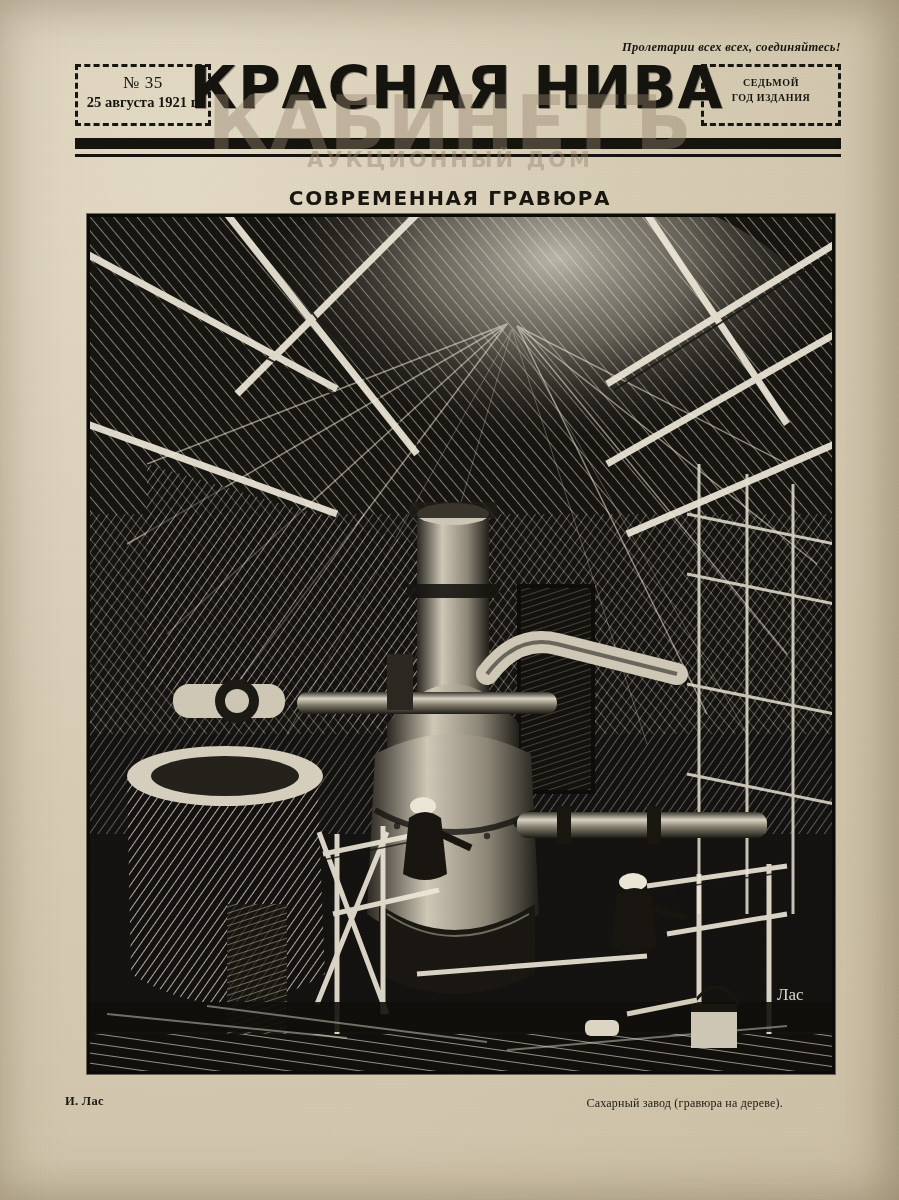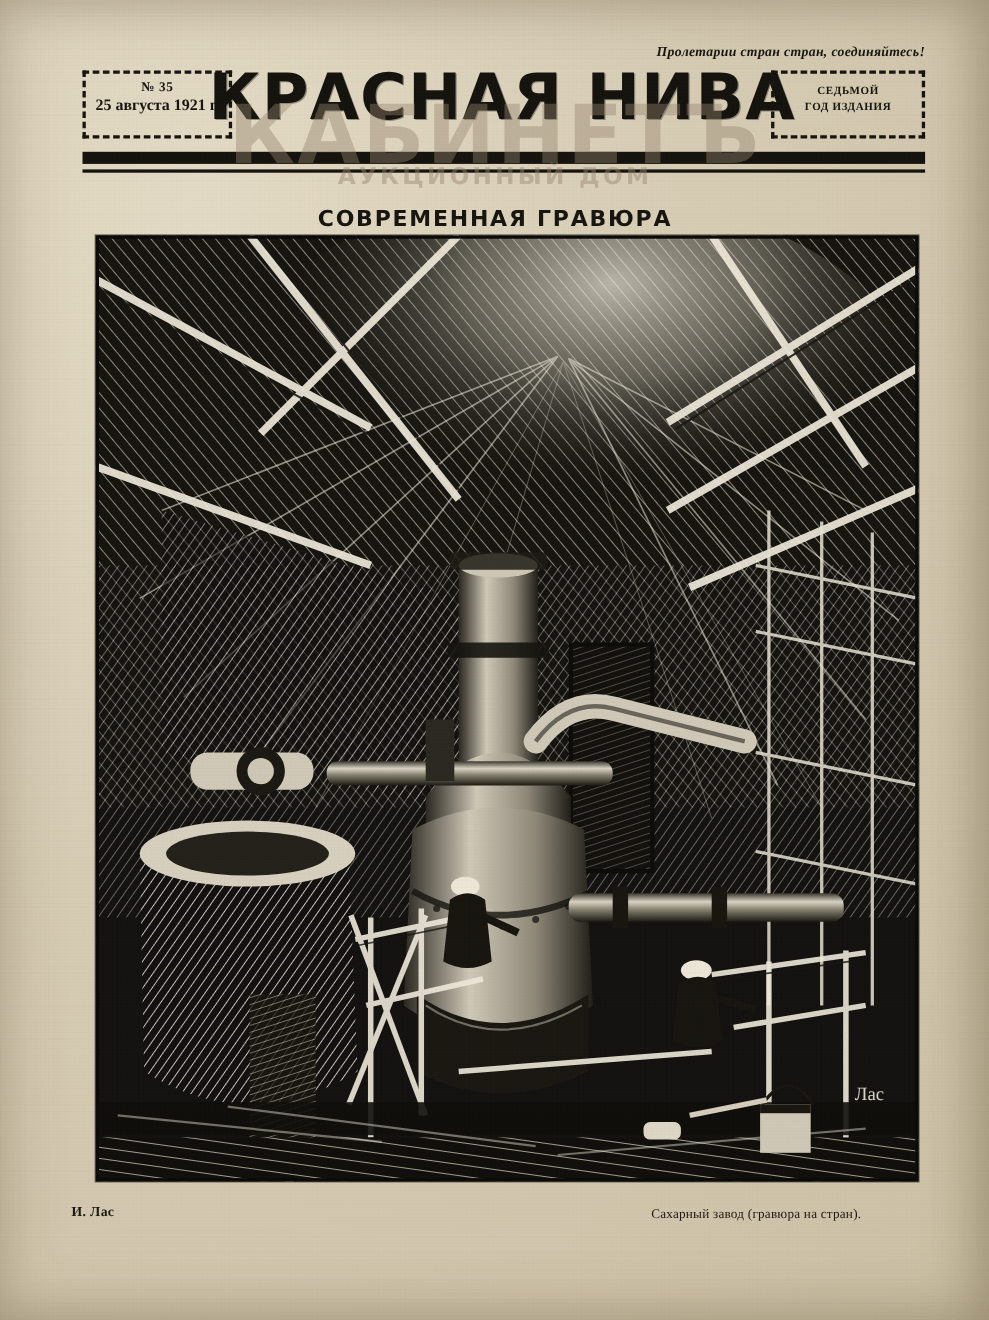--- a/index.html
+++ b/index.html
@@ -78,22 +78,22 @@
   }
   .year-box {
     right: 4px;
     top: 38px;
     width: 140px;
     height: 62px;
     padding-top: 9px;
     box-sizing: border-box;
   }
   .issue-no {
-    font-size: 12px;
-    font-weight: bold;
+    font-size: 17px;
+    font-weight: normal;
     letter-spacing: .5px;
     line-height: 1.25;
   }
   .issue-date {
     font-size: 14.5px;
     font-weight: bold;
     line-height: 1.3;
   }
   .year-line {
     font-size: 10px;
@@ -205,21 +205,21 @@
     letter-spacing: 3px;
     color: rgba(150,130,110,.45);
   }
 </style>
 </head>
 <body>
 
 <div class="page">
   <div class="sheet">
 
-    <div class="slogan">Пролетарии стран стран, соединяйтесь!</div>
+    <div class="slogan">Пролетарии всех всех, соединяйтесь!</div>
 
     <div class="issue-box">
       <div class="issue-no">№ 35</div>
       <div class="issue-date">25 августа 1921 г.</div>
     </div>
 
     <div class="title">КРАСНАЯ НИВА</div>
 
     <div class="year-box">
       <div class="year-line">СЕДЬМОЙ</div>
@@ -429,21 +429,21 @@
           <path d="M120 870 L120 1000"></path>
         </g>
 
         <rect x="0" y="0" width="748" height="860" fill="none" stroke="#0b0a08" stroke-width="6"></rect>
 
         <text x="690" y="786" font-family="Liberation Serif, serif" font-size="17" fill="#efe9da" opacity=".9">Лас</text>
       </svg>
     </div>
 
     <div class="caption-left">И. Лас</div>
-    <div class="caption-right">Сахарный завод (гравюра на стран).</div>
+    <div class="caption-right">Сахарный завод (гравюра на дереве).</div>
 
     <div class="watermark">
       <div class="wm-main">КАБИНЕТЪ</div>
       <div class="wm-sub">АУКЦИОННЫЙ ДОМ</div>
     </div>
 
   </div>
   <div class="grain"></div>
   <div class="edge-shadow"></div>
 </div>

